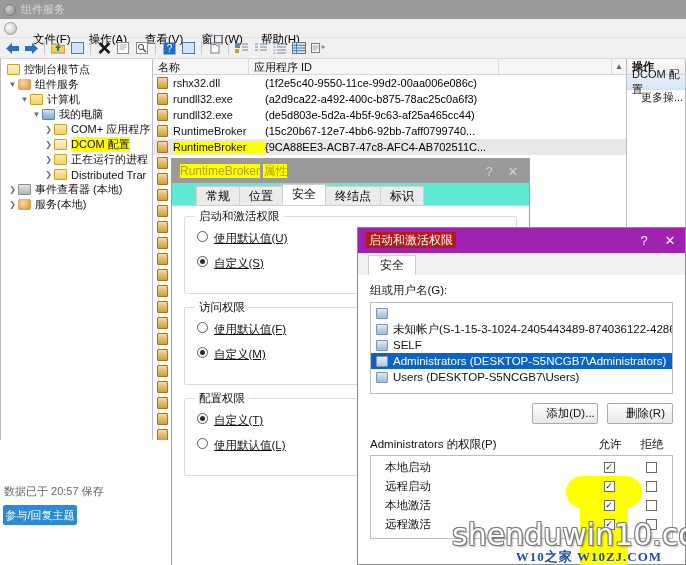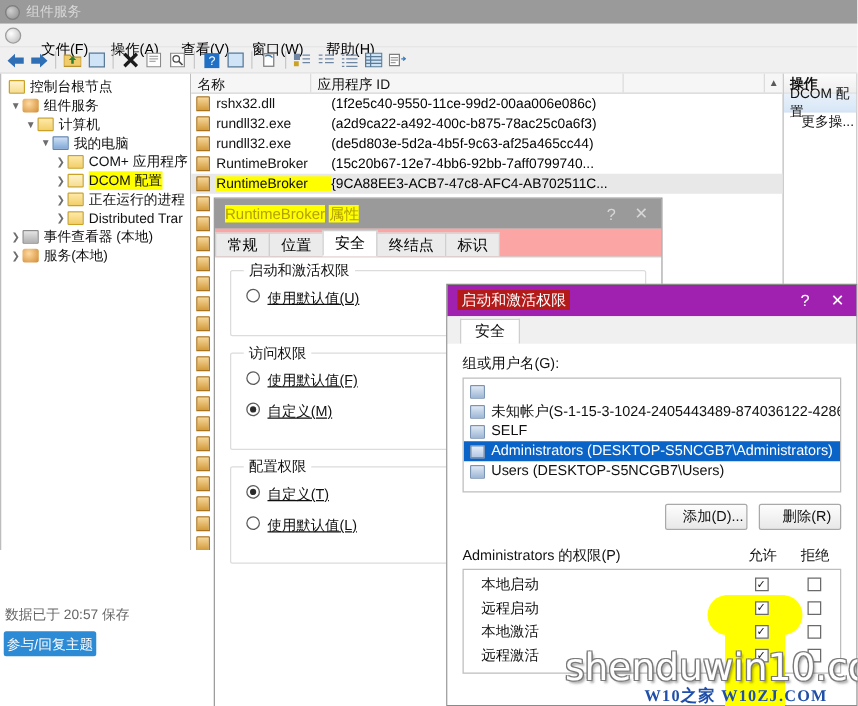--- a/index.html
+++ b/index.html
@@ -95,21 +95,21 @@
                 border-radius:2px; z-index:6;}
   #dark-strip { position:absolute; left:0; top:545px; width:686px; height:20px; background:#1c1c1c; z-index:4; }
 
   
   #prop-dialog { position:absolute; left:171px; top:158px; width:359px; height:407px; background:#f0f0f0;
                  border:1px solid #9d9d9d; z-index:20; }
   #prop-title { height:24px; background:#9a9a9a; display:flex; align-items:center; padding:0 4px 0 8px; }
   #prop-title .ptxt { flex:1; font-size:12px; color:#c9c9c9; }
   #prop-title .ptxt .hl { background:#ffff00; color:#b3a100; }
   #prop-title .pbtn { width:24px; text-align:center; color:#d6d6d6; font-size:13px; }
-  #prop-tabs { height:23px; background:#fca5a5; display:flex; align-items:flex-end; padding-left:0;
+  #prop-tabs { height:23px; background:#5eead4; display:flex; align-items:flex-end; padding-left:24px;
                border-bottom:1px solid #cfcfcf; }
   .ptab { height:19px; padding:0 9px; display:flex; align-items:center; font-size:12px;
           background:#ebebeb; border:1px solid #cfcfcf; border-bottom:none; margin-right:-1px; color:#000;}
   .ptab.active { background:#ffffff; height:21px; border-bottom:1px solid #fff; }
   #prop-body { background:#fff; height:360px; position:relative; padding:10px 12px; }
   .grp { border:1px solid #dcdcdc; border-radius:2px; margin-bottom:13px; padding:14px 12px 12px 12px; position:relative; }
   .grp-legend { position:absolute; top:-8px; left:10px; background:#fff; padding:0 4px; font-size:11.5px; }
   .radio-line { display:flex; align-items:flex-start; height:25px; font-size:11.5px;text-decoration:underline; }
   .radio { width:11px;height:11px;border:1px solid #5a5a5a;border-radius:50%;margin-right:6px;
            background:#fff; flex:0 0 auto; position:relative;}
@@ -466,20 +466,24 @@
   </div>
 
   <div id="prop-body">
 
     <div class="grp">
       <span class="grp-legend hl">启动和激活权限</span>
       <div class="radio-line">
         <span class="radio"></span>
         <span>使用默认值(U)</span>
       </div>
+      <div class="radio-line">
+        <span class="radio on"></span>
+        <span>自定义(S)</span>
+      </div>
     </div>
 
     <div class="grp">
       <span class="grp-legend">访问权限</span>
       <div class="radio-line">
         <span class="radio"></span>
         <span>使用默认值(F)</span>
       </div>
       <div class="radio-line">
         <span class="radio on"></span>

